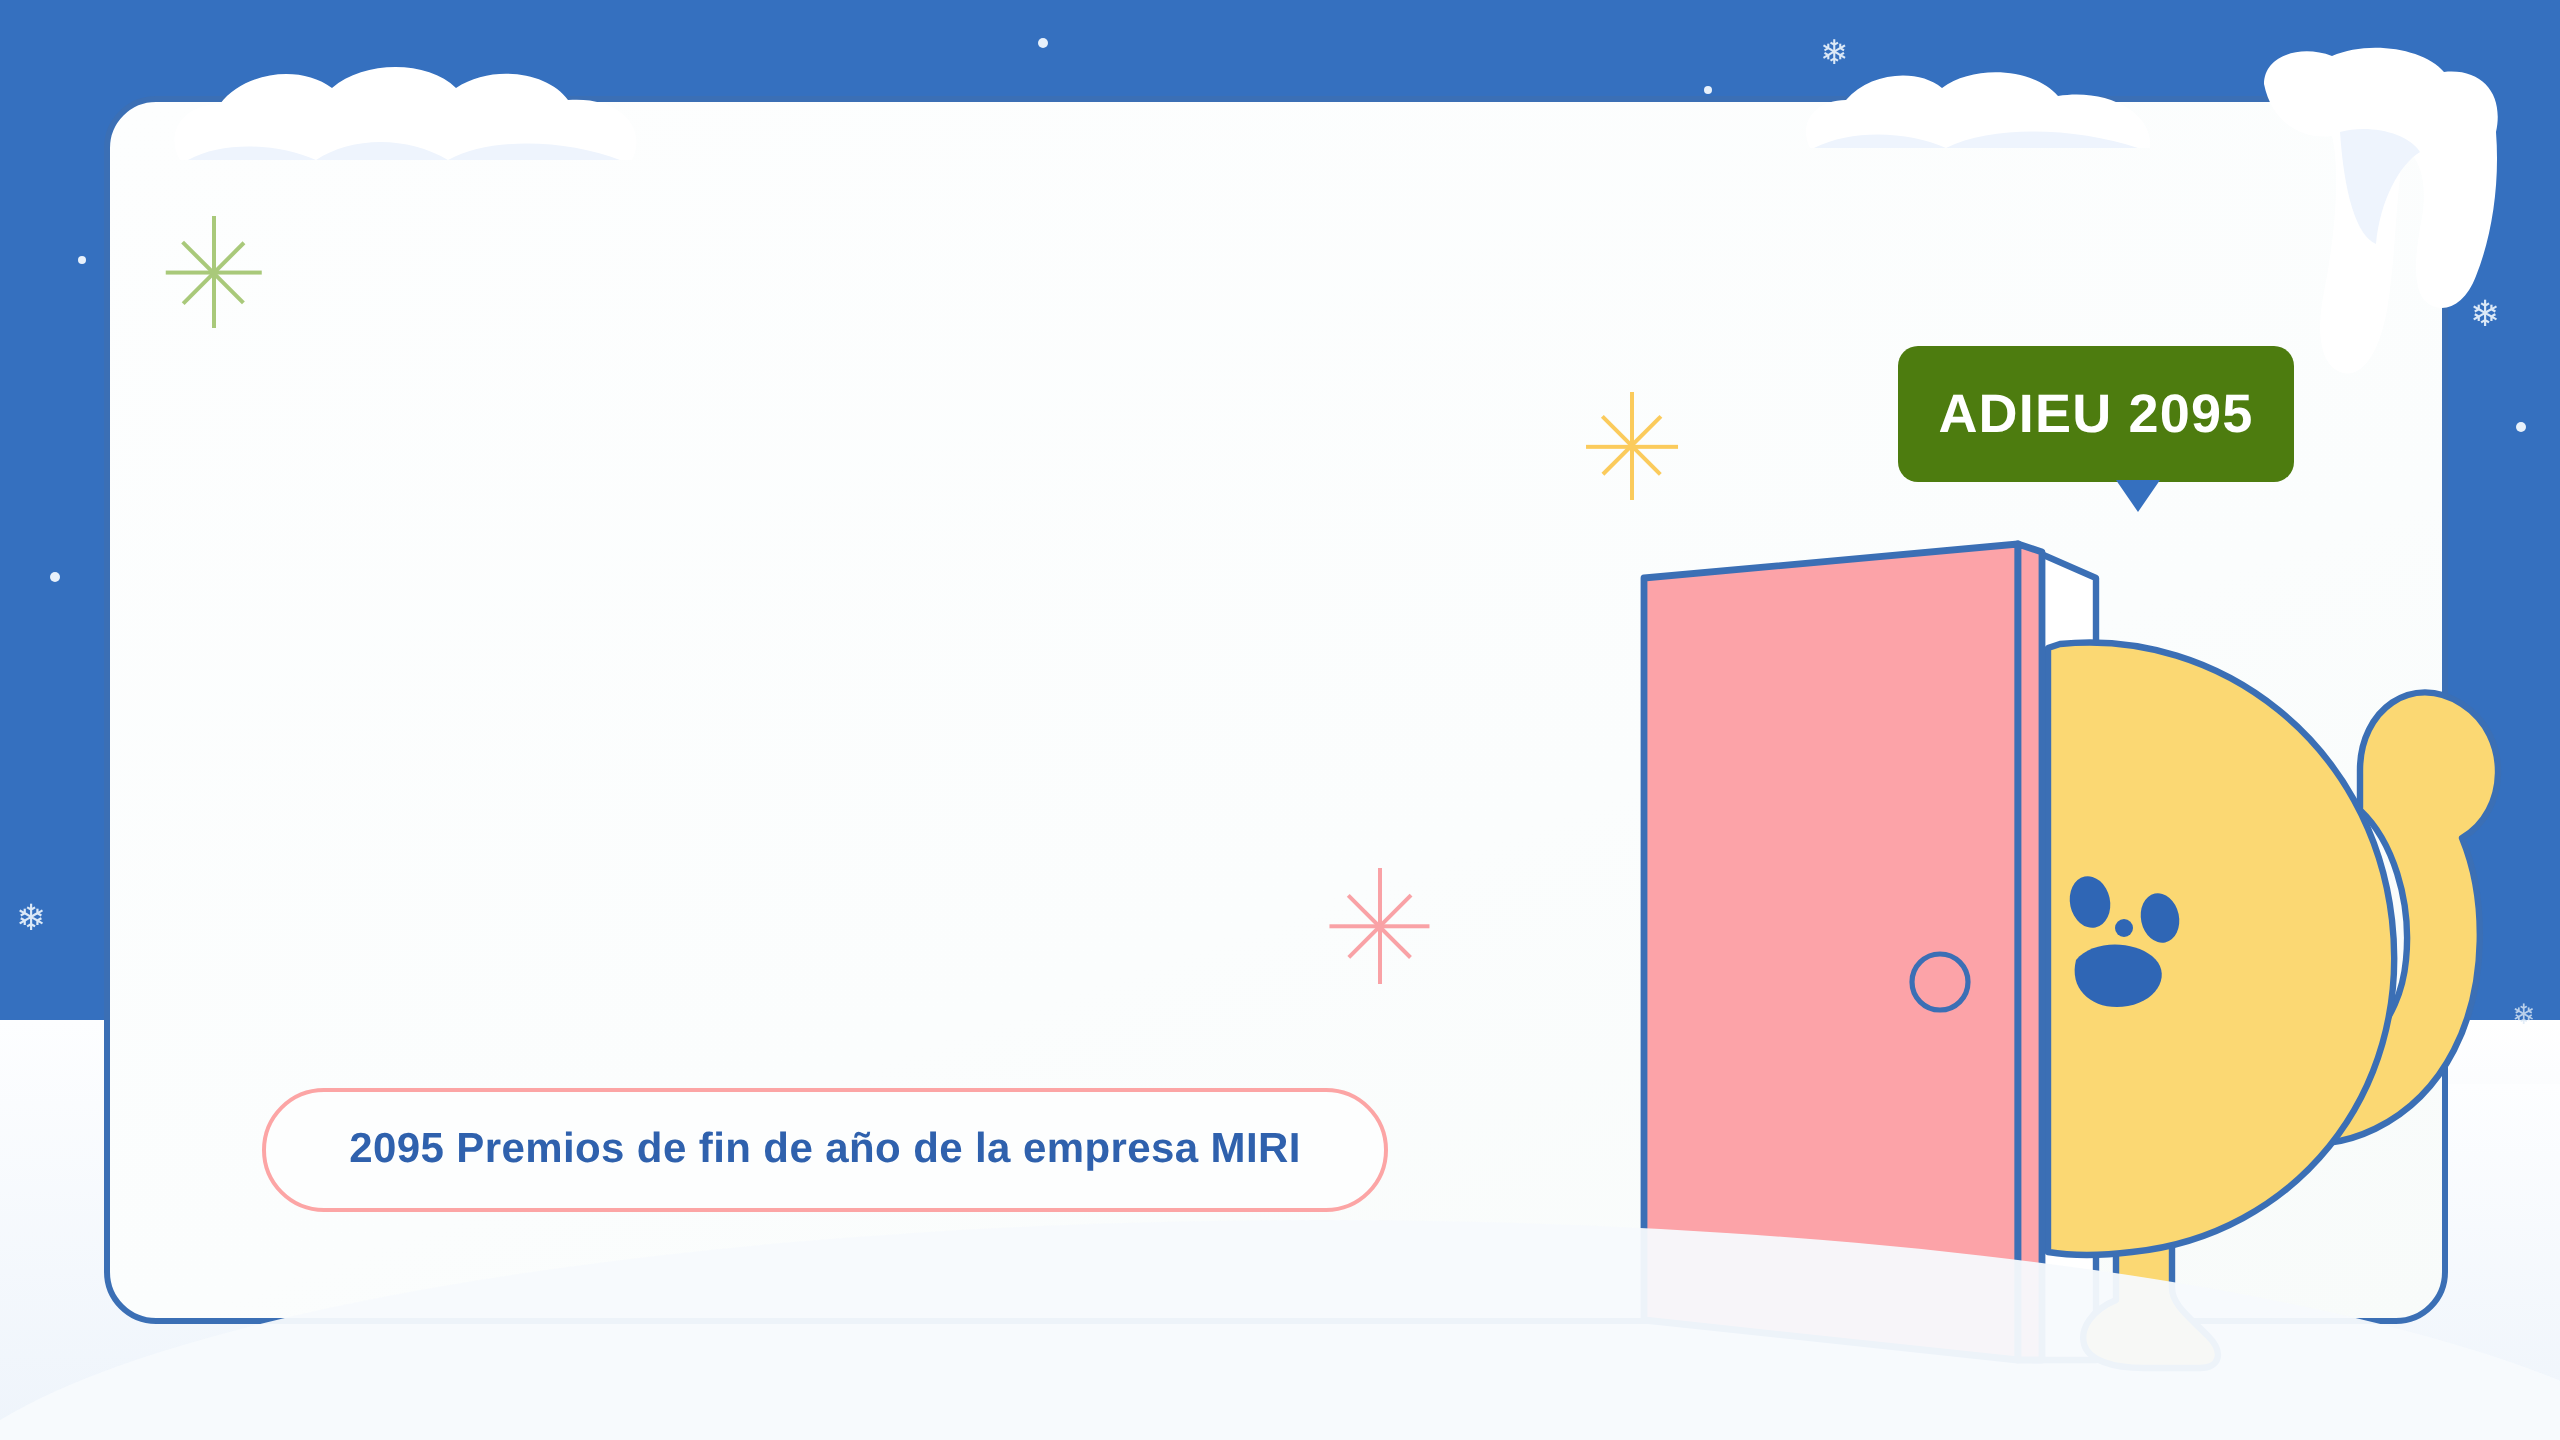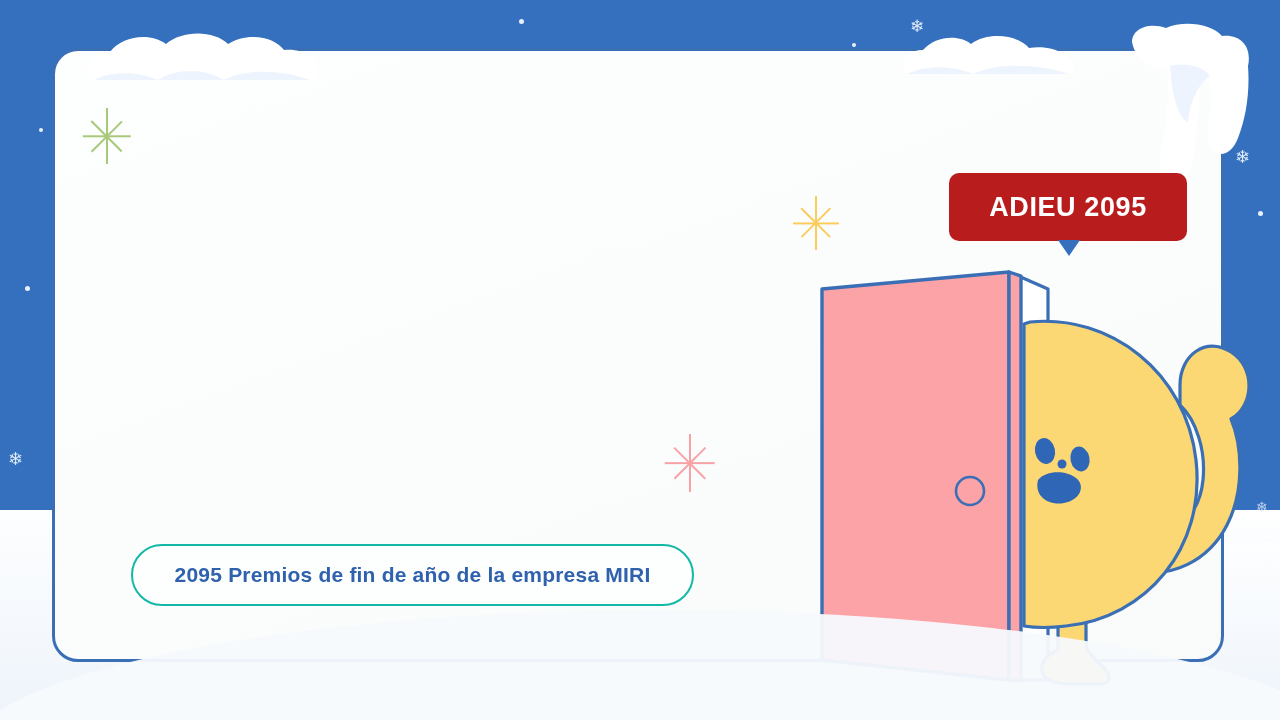--- a/index.html
+++ b/index.html
@@ -44,32 +44,32 @@
   }
   
   .headline {
     position:absolute; left:130px; top:240px;
     font-size:19.5px; font-weight:bold; letter-spacing:.1px;
     color:#3a6cbe; white-space:nowrap;
   }
   .pill {
     position:absolute; left:131px; top:544px;
     width:563px; height:62px;
-    border:2px solid #14b8a6; border-radius:32px;
+    border:2px solid #fca5a5; border-radius:32px;
     background:#fdfefe;
     display:flex; align-items:center; justify-content:center;
   }
   .pill span {
     font-size:21px; font-weight:bold; color:#2f61ad; letter-spacing:.2px;
   }
   
   .bubble {
     position:absolute; left:949px; top:173px;
-    width:238px; height:68px;
-    background:#b91c1c; border-radius:10px;
+    width:198px; height:68px;
+    background:#4d7c0f; border-radius:10px;
     display:flex; align-items:center; justify-content:center;
   }
   .bubble span { color:#fff; font-size:27px; font-weight:bold; letter-spacing:.6px; }
   .bubble-tail {
     position:absolute; left:1058px; top:240px;
     width:0; height:0;
     border-left:11px solid transparent;
     border-right:11px solid transparent;
     border-top:16px solid #3570bf;
   }

